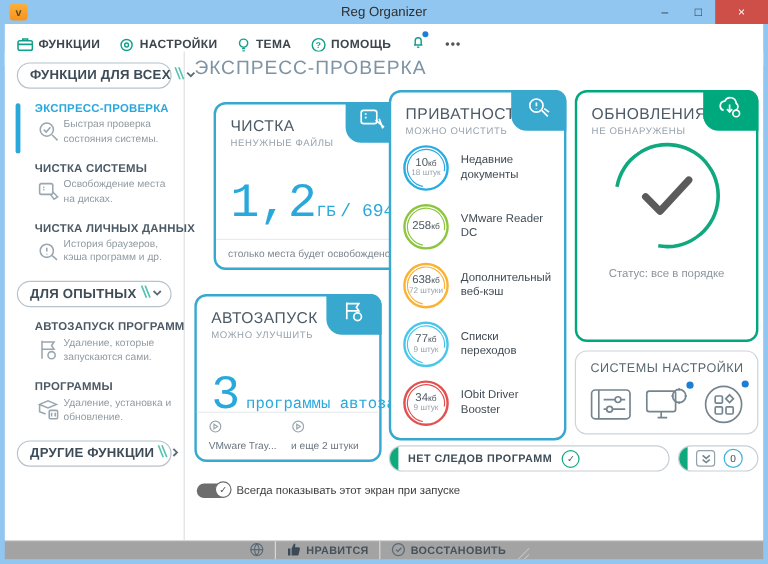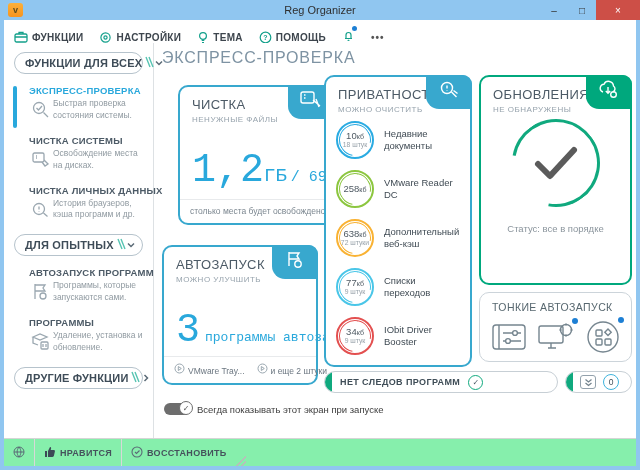--- a/index.html
+++ b/index.html
@@ -43,27 +43,27 @@
   .main{position:absolute;left:150px;top:0;right:0;bottom:0;}
   .page-header{position:absolute;left:8px;top:6px;font-size:16px;color:#7e93a3;letter-spacing:.8px;}
   .card{position:absolute;background:#fff;border:2px solid #38a8ce;border-radius:10px;}
   .card-badge{position:absolute;top:-2px;right:-2px;width:46px;height:34px;border-radius:0 9px 0 13px;
               display:flex;align-items:center;justify-content:center;}
   .card-head{padding:10px 12px 0 12px;}
   .card-title{font-size:13px;color:#4c5a66;letter-spacing:.4px;}
   .card-sub{font-size:8px;color:#97a3ad;letter-spacing:.5px;margin-top:3px;}
   .big-row{position:absolute;left:12px;right:10px;top:64px;display:flex;align-items:baseline;color:#29a8dc;white-space:nowrap;font-family:Liberation Mono, monospace;}
   .big-num{font-size:40px;line-height:1;}
-  .big-unit{font-size:19px;}
+  .big-unit{font-size:13px;}
   .big-rest{font-size:15px;margin-left:4px;}
   .big-label{font-size:13px;margin-left:5px;}
   .card-foot{position:absolute;left:0;right:0;bottom:0;border-top:1px solid #e8eaec;
              padding:6px 10px 7px 10px;font-size:8.5px;color:#7c8790;white-space:nowrap;}
   .foot-chips{display:flex;align-items:center;gap:12px;}
-  .chip{display:flex;align-items:flex-end;gap:3px;font-size:8.5px;color:#6b7680;}
+  .chip{display:flex;align-items:flex-start;gap:3px;font-size:8.5px;color:#6b7680;flex-direction:column;}
   
   .privacy-rows{position:absolute;left:10px;right:6px;top:44px;bottom:10px;display:flex;
                 flex-direction:column;justify-content:space-between;}
   .privacy-row{display:flex;align-items:center;}
   .ring{width:38px;height:38px;flex:0 0 38px;border:2.5px solid #999;border-radius:50%;position:relative;
         display:flex;flex-direction:column;align-items:center;justify-content:center;}
   .ring-inner{position:absolute;inset:1px;border:1.5px solid #999;border-radius:50%;
               border-bottom-color:transparent !important;transform:rotate(-35deg);}
   .ring-size{font-size:9.5px;color:#4f5a63;line-height:1;}
   .ring-unit{font-size:7px;}
@@ -93,22 +93,22 @@
             display:flex;align-items:center;justify-content:center;flex:0 0 16px;}
   .counter-circle{width:16px;height:16px;border:1.5px solid #3fb3dc;border-radius:50%;margin-left:7px;
                   display:flex;align-items:center;justify-content:center;font-size:8.5px;color:#3f4d57;flex:0 0 16px;}
   
   .toggle-row{position:absolute;left:10px;top:360px;display:flex;align-items:center;gap:7px;}
   .toggle{width:26px;height:12px;background:#6d6d6d;border-radius:6px;position:relative;flex:0 0 26px;}
   .knob{position:absolute;right:-3px;top:-2px;width:14px;height:14px;background:#fff;border:1px solid #6d6d6d;
         border-radius:50%;display:flex;align-items:center;justify-content:center;font-size:8px;color:#555;}
   .toggle-label{font-size:9.5px;color:#3c3c3c;}
   
-  .statusbar{position:absolute;left:4px;right:4px;bottom:4px;height:28px;background:#86efac;
-             border-top:1px solid #d5d5d5;display:flex;justify-content:flex-start;align-items:stretch;}
+  .statusbar{position:absolute;left:4px;right:4px;bottom:4px;height:16px;background:#a3a3a3;
+             border-top:1px solid #d5d5d5;display:flex;justify-content:center;align-items:stretch;}
   .sb-btn{display:flex;align-items:center;gap:4px;padding:0 9px;border-left:1px solid #d8d8d8;
           font-size:9px;font-weight:bold;color:#45525c;letter-spacing:.3px;}
   .grip{width:10px;align-self:flex-end;height:10px;
         background:linear-gradient(135deg,transparent 50%,#bbb 50%,#bbb 60%,transparent 60%,transparent 75%,#bbb 75%,#bbb 85%,transparent 85%);}
 </style>
 </head>
 <body>
 
 <div class="window">
 
@@ -239,21 +239,21 @@
 
       <div class="side-item">
         <div class="side-title">АВТОЗАПУСК ПРОГРАММ</div>
         <div class="side-row">
           <span class="side-icon">
             <svg width="19" height="19" viewBox="0 0 19 19" fill="none" stroke="#9aa7b0" stroke-width="1.3">
               <path d="M4 2v15M4 3h10l-2 3 2 3H4"></path>
                 <circle cx="12" cy="14" r="3"></circle>
             </svg>
             </span>
-          <div class="side-desc">Программы, которые запускаются сами.</div>
+          <div class="side-desc">Удаление, которые запускаются сами.</div>
         </div>
       </div>
 
       <div class="side-item">
         <div class="side-title">ПРОГРАММЫ</div>
         <div class="side-row">
           <span class="side-icon">
             <svg width="19" height="19" viewBox="0 0 19 19" fill="none" stroke="#9aa7b0" stroke-width="1.3">
               <path d="M2 5l7-3 7 3-7 3-7-3zM2 5v6l5 2"></path>
                 <rect x="10" y="10" width="7" height="7" rx="1"></rect>
@@ -415,21 +415,21 @@
           <div class="upd-check">
             <svg width="46" height="36" viewBox="0 0 46 36" fill="none" stroke="#5b5b5b" stroke-width="6" stroke-linecap="round" stroke-linejoin="round">
               <path d="M5 19l12 12L41 5"></path>
             </svg>
           </div>
         </div>
         <div class="upd-status">Статус: все в порядке</div>
       </div>
 
       <div class="card tweaks" style="left:325px;top:249px;width:153px;height:70px;border-width:1px;">
-        <div class="tweaks-title">ТОНКИЕ АВТОЗАПУСК</div>
+        <div class="tweaks-title">СИСТЕМЫ НАСТРОЙКИ</div>
         <div class="tweaks-icons">
           <span class="ticon">
             <svg width="36" height="30" viewBox="0 0 36 30" fill="none" stroke="#75858f" stroke-width="1.4">
               <rect x="2" y="3" width="32" height="24" rx="3"></rect>
                 <path d="M8 3v24M12 11h18M12 19h18"></path>
                 <circle cx="24" cy="11" r="2.4" fill="#fff"></circle>
                 <circle cx="17" cy="19" r="2.4" fill="#fff"></circle>
             </svg>
             </span>
           <span class="ticon">

